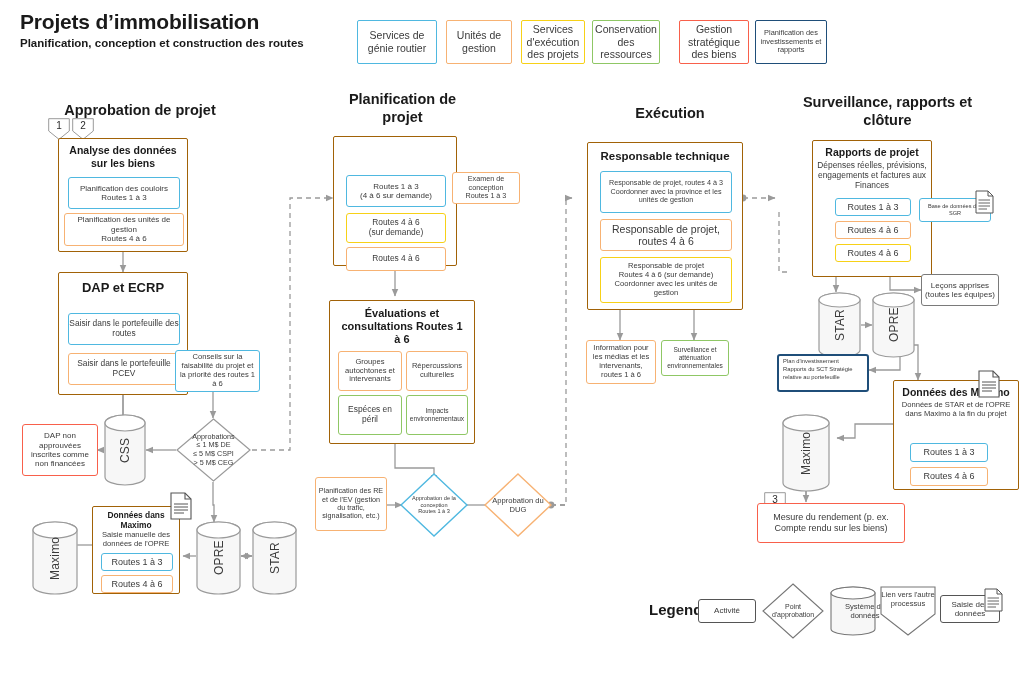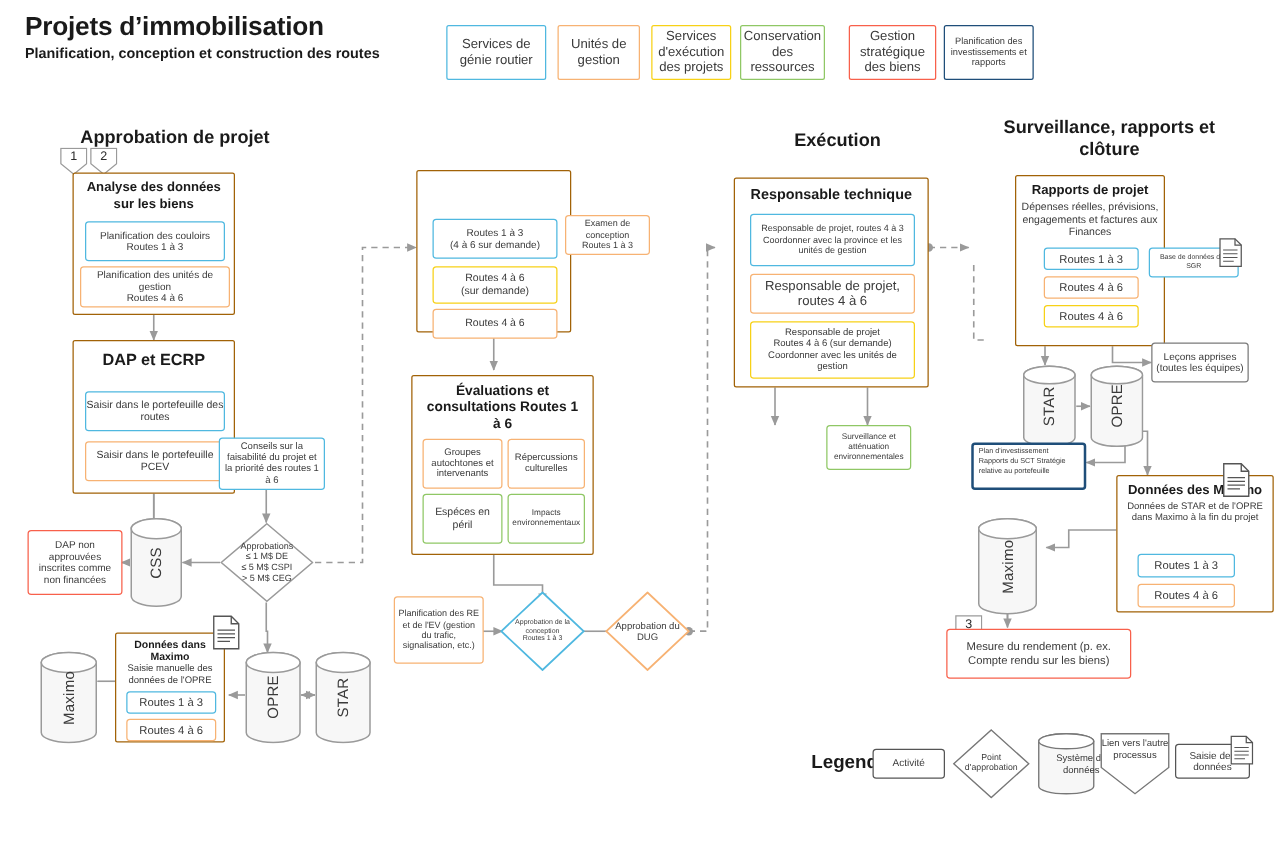--- a/index.html
+++ b/index.html
@@ -187,20 +187,21 @@
   <div class="abs subtitle" style="left:20px;top:36px;width:300px;">Planification, conception et construction des routes</div>
 
   <div class="abs keychip" style="left:357px;top:20px;width:80px;height:44px;border-color:#4fb8e0;">Services de génie routier</div>
   <div class="abs keychip" style="left:446px;top:20px;width:66px;height:44px;border-color:#f7b273;">Unités de gestion</div>
   <div class="abs keychip" style="left:521px;top:20px;width:64px;height:44px;border-color:#f7d117;">Services d'exécution des projets</div>
   <div class="abs keychip" style="left:592px;top:20px;width:68px;height:44px;border-color:#8fc765;">Conservation des ressources</div>
   <div class="abs keychip" style="left:679px;top:20px;width:70px;height:44px;border-color:#f8604b;">Gestion stratégique des biens</div>
   <div class="abs keychip" style="left:755px;top:20px;width:72px;height:44px;border-color:#1f4e79;font-size:7.4px;">Planification des investissements et rapports</div>
 
   <div class="abs coltitle" style="left:40px;top:101px;width:200px;">Approbation de projet</div>
+  <div class="abs coltitle" style="left:330px;top:90px;width:145px;">Planification de projet</div>
   <div class="abs coltitle" style="left:600px;top:104px;width:140px;">Exécution</div>
   <div class="abs coltitle" style="left:790px;top:93px;width:195px;">Surveillance, rapports et clôture</div>
 
   <div class="abs numtag" style="left:48px;top:118px;width:22px;height:22px;">
     <svg class="numsvg" width="22" height="22" viewBox="0 0 22 22">
       <path d="M0.7,0.7 H21.3 V13 L11,21.3 L0.7,13 Z" fill="#fff" stroke="#9a9a9a" stroke-width="1"></path>
     </svg>
     <div class="numtxt">1</div>
   </div>
   <div class="abs numtag" style="left:72px;top:118px;width:22px;height:22px;">
@@ -335,20 +336,21 @@
   <div class="abs group" style="left:587px;top:142px;width:156px;height:168px;">
     <div class="grouphead" style="font-size:11.5px;line-height:1.2;padding:7px 4px 0;">Responsable technique</div>
     <div class="box blue abs" style="left:12px;top:28px;width:132px;height:42px;font-size:7.2px;padding:0 3px;white-space:pre-line;">Responsable de projet, routes 4 à 3
 Coordonner avec la province et les unités de gestion</div>
     <div class="box orange abs" style="left:12px;top:76px;width:132px;height:32px;font-size:10.5px;padding:0 3px;">Responsable de projet, routes 4 à 6</div>
     <div class="box yellow abs" style="left:12px;top:114px;width:132px;height:46px;font-size:7.6px;padding:0 3px;white-space:pre-line;">Responsable de projet
 Routes 4 à 6 (sur demande)
 Coordonner avec les unités de gestion</div>
   </div>
 
+  <div class="abs box orange" style="left:586px;top:340px;width:70px;height:44px;font-size:7.6px;padding:0 2px;">Information pour les médias et les intervenants, routes 1 à 6</div>
 
   <div class="abs box green" style="left:661px;top:340px;width:68px;height:36px;font-size:6.6px;padding:0 2px;">Surveillance et atténuation environnementales</div>
 
   <div class="abs group" style="left:812px;top:140px;width:120px;height:137px;">
     <div class="grouphead" style="font-size:10.5px;line-height:1.2;padding:5px 4px 0;">Rapports de projet</div>
     <div class="grouplead" style="font-size:8.4px;line-height:1.2;padding:1px 4px 0;">Dépenses réelles, prévisions, engagements et factures aux Finances</div>
     <div class="box blue abs" style="left:22px;top:57px;width:76px;height:18px;font-size:9px;">Routes 1 à 3</div>
     <div class="box orange abs" style="left:22px;top:80px;width:76px;height:18px;font-size:9px;">Routes 4 à 6</div>
     <div class="box yellow abs" style="left:22px;top:103px;width:76px;height:18px;font-size:9px;">Routes 4 à 6</div>
   </div>

